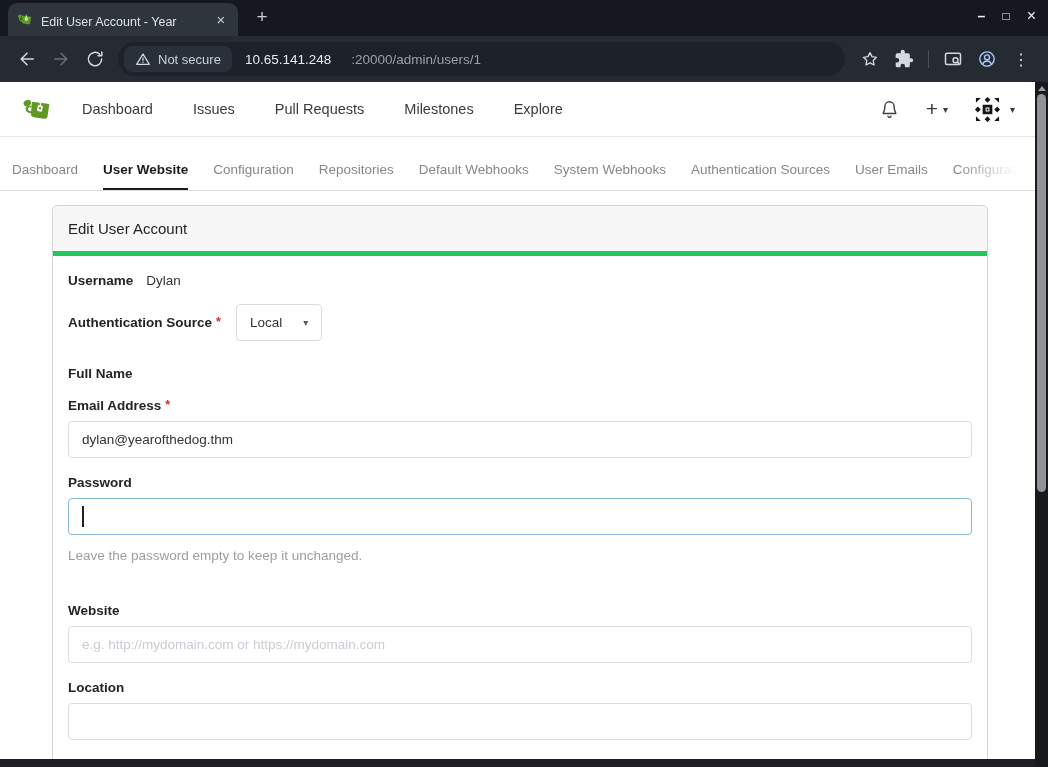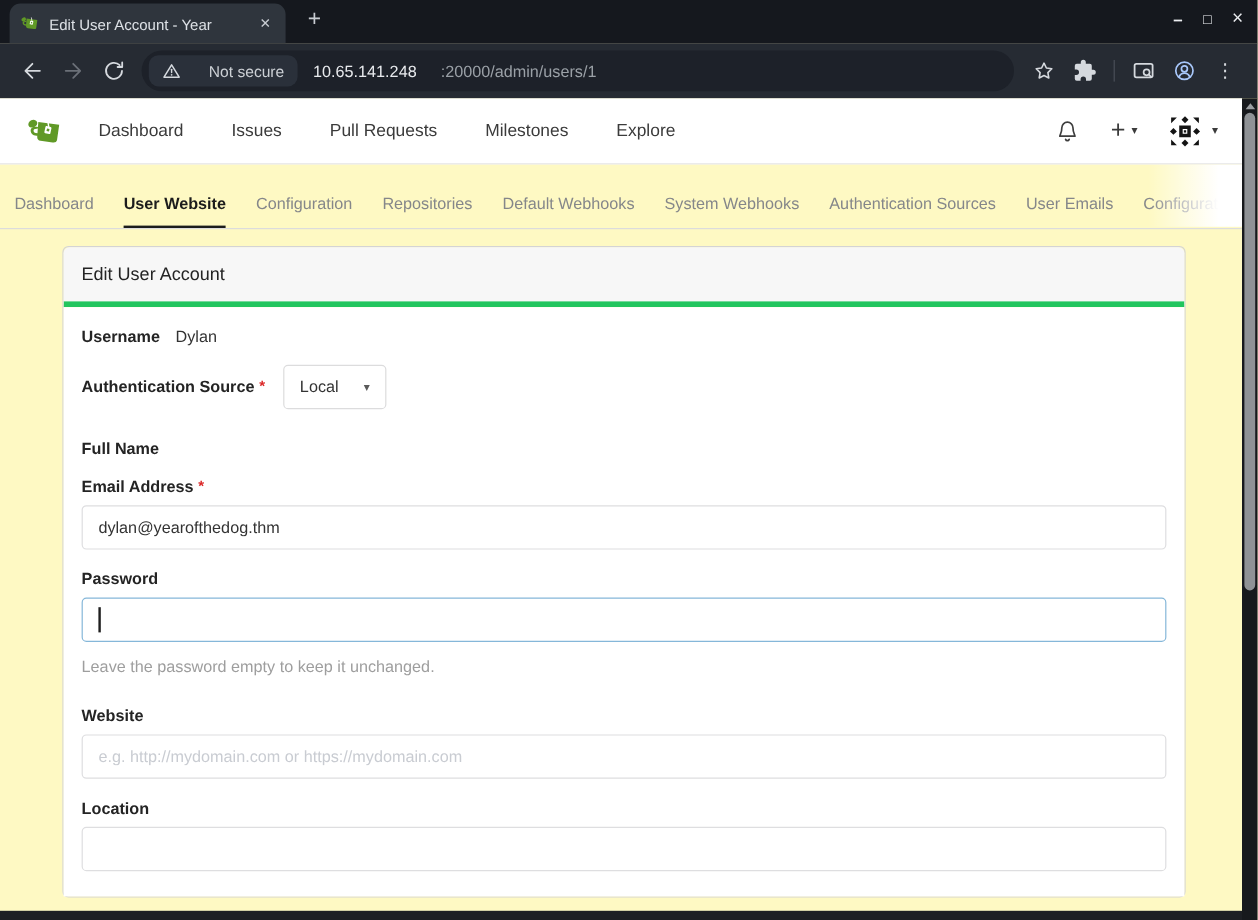--- a/index.html
+++ b/index.html
@@ -1,17 +1,17 @@
 <!DOCTYPE html>
 <html><head>
 <meta charset="utf-8">
 <style>
   * { margin:0; padding:0; box-sizing:border-box; }
   body { font-family:"Liberation Sans", sans-serif; background:#000; }
-  .screen { position:relative; width:1048px; height:767px; background:#fef9c3; overflow:hidden; }
+  .screen { position:relative; width:1048px; height:767px; background:#ffffff; overflow:hidden; }
 
   
   .tabstrip { height:36px; background:#15181e; display:flex; align-items:flex-end; position:relative; }
   .tab { margin-left:8px; width:230px; height:33px; background:#2f353d; border-radius:9px 9px 0 0;
          display:flex; align-items:center; padding:0 8px; gap:8px; }
   .favicon { width:17px; height:17px; flex:0 0 auto; }
   .favicon svg { width:17px; height:17px; display:block; }
   .tab-title-wrap { position:relative; flex:1; overflow:hidden; height:16px; }
   .tab-title { color:#dde1e6; font-size:12.5px; white-space:nowrap; }
   .tab-title-wrap::after { content:''; position:absolute; right:0; top:0; bottom:0; width:26px;
@@ -27,21 +27,21 @@
   .wc-close { font-size:16px; }
 
   .toolbar { height:46px; background:#262b33; display:flex; align-items:center; padding:0 10px; }
   .tb-btn { width:34px; height:34px; border-radius:50%; display:flex; align-items:center; justify-content:center; flex:0 0 auto; }
   .tb-btn svg { width:20px; height:20px; }
   .ic-stroke { fill:none; stroke:#d5d9de; stroke-width:1.8; stroke-linecap:round; stroke-linejoin:round; }
   .ic-stroke-dim { fill:none; stroke:#6b7078; stroke-width:1.8; stroke-linecap:round; stroke-linejoin:round; }
   .ic-stroke-blue { fill:none; stroke:#a8c7fa; stroke-width:1.7; stroke-linecap:round; }
   .urlbar { flex:1 1 auto; min-width:0; height:34px; background:#1d2129; border-radius:17px;
          margin:0 8px 0 6px; display:flex; align-items:center; padding:0 6px; }
-  .chip { display:flex; align-items:center; gap:23px; background:#2a303a; border-radius:8px;
+  .chip { display:flex; align-items:center; gap:7px; background:#2a303a; border-radius:8px;
          padding:5px 11px; color:#ccd0d5; font-size:13px; }
   .chip svg { width:16px; height:16px; }
   .url { margin-left:13px; font-size:13.5px; color:#e8eaed; white-space:nowrap; overflow:hidden; }
   .url .dim { color:#9aa0a6;padding-left:20px; }
   .tb-divider { width:1px; height:18px; background:#4a4f57; margin:0 7px; }
   .kebab { color:#d5d9de; font-size:16px; }
 
   
   .gt-nav { width:1035px; height:55px; background:#fff; border-bottom:1px solid #e6e6e6;
          display:flex; align-items:center; padding:0 20px; }
@@ -83,21 +83,21 @@
   .field { margin-bottom:17px; }
   .field .flabel { display:block; font-weight:bold; font-size:13.5px; color:#242424; margin-bottom:8px; }
   .field input { display:block; width:100%; height:37px; border:1px solid #dedee0; border-radius:4px;
          padding:0 13px; font-size:13.5px; color:#333; font-family:"Liberation Sans", sans-serif;
          outline:none; background:#fff; }
   .field input::placeholder { color:#c9ccd2; }
   .pw-wrap { position:relative; }
   .pw-wrap input { border-color:#85b7d9; }
   .text-cursor { position:absolute; left:14px; top:8px; width:1.5px; height:21px; background:#1f1f1f; }
   .help { color:#9e9e9e; font-size:13.5px; margin:13px 0 0; }
-  .mt-big { margin-top:26px; }
+  .mt-big { margin-top:40px; }
 
   
   .scrollbar { position:absolute; top:82px; right:0; bottom:0; width:13px; background:#17191d; }
   .sb-arrow { width:0; height:0; border-left:4px solid transparent; border-right:4px solid transparent;
          border-bottom:5px solid #9a9da1; margin:4px auto 3px; }
   .sb-thumb { width:9px; height:398px; margin:0 auto; background:#8f9296; border-radius:5px; }
   .bottom-strip { position:absolute; left:0; bottom:0; width:1035px; height:8px; background:#1d1f24; }
 </style>
 </head>
 <body>

